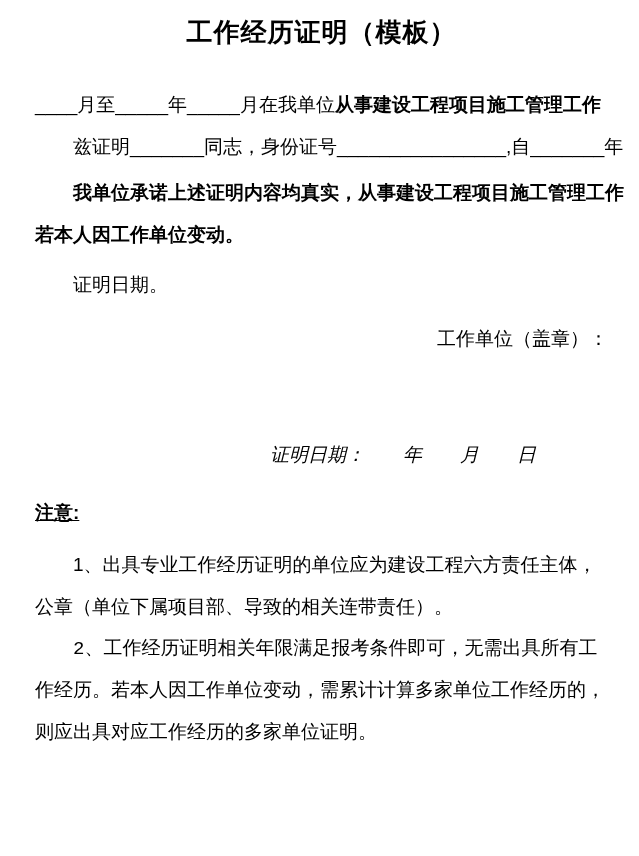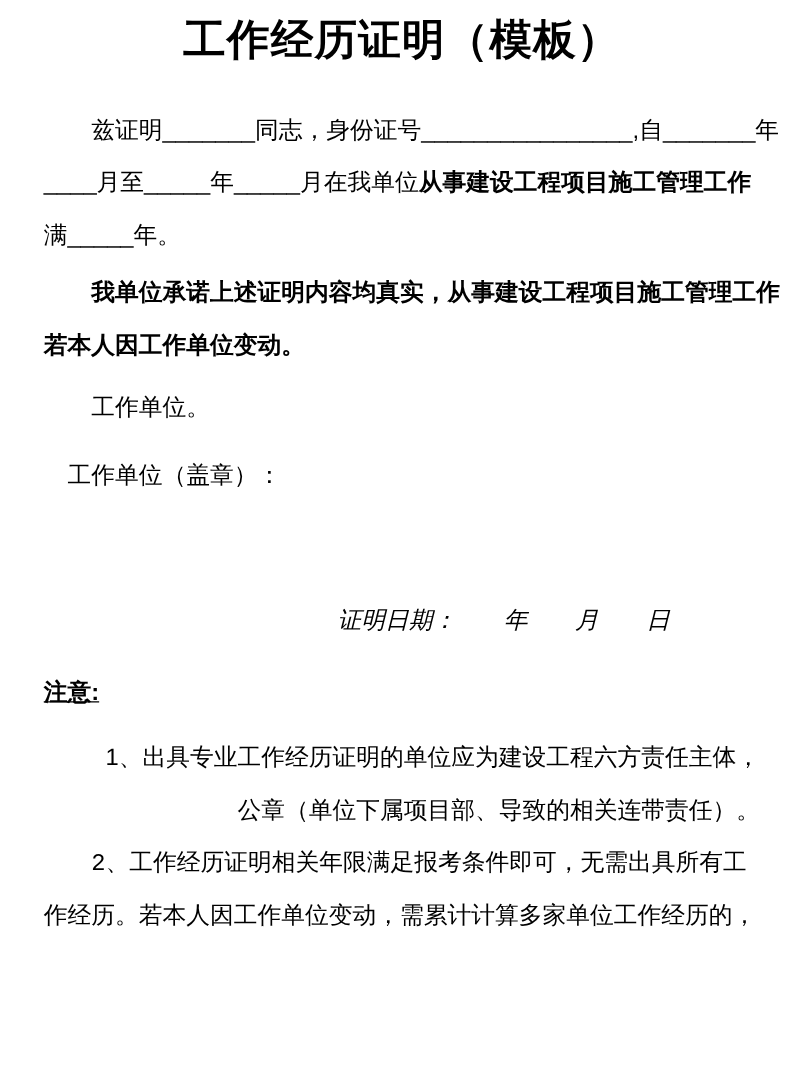--- a/index.html
+++ b/index.html
@@ -14,61 +14,60 @@
     box-sizing: border-box;
     background: #ffffff;
     color: #000000;
     font-family: "Liberation Sans", "DejaVu Sans", sans-serif;
     padding: 0 31px 0 35px;
     overflow: hidden;
   }
   .title {
     margin: 0;
     padding-top: 13px;
-    font-size: 34px;
+    font-size: 26px;
     line-height: 38px;
     font-weight: 700;
     text-align: center;
     letter-spacing: 1px;
   }
   .para { font-size: 19px; }
   .para .line {
     line-height: 42px;
     white-space: pre;
   }
   .bold { font-weight: 700; }
 
   .p-intro        { margin-top: 33px; }
   .p-commitment   { margin-top: 4px;  }
   .p-hereby       { margin-top: 8px;  }
-  .p-workunit     { margin-top: 12px; }
+  .p-workunit     { margin-top: 12px; text-align: right; }
   .p-date         { margin-top: 74px; padding-left: 235px; font-style: italic; }
   .p-noteheading  { margin-top: 16px; text-decoration: underline; }
-  .p-note1        { margin-top: 10px; text-align: right; }
+  .p-note1        { margin-top: 10px; }
   .p-note2        { margin-top: 0; font-family: Liberation Mono, monospace;    }
 </style>
 </head>
 <body>
 
 <div class="page">
   <h1 class="title">工作经历证明（模板）</h1>
 
   <div class="para p-intro">
+      <div class="line"><span>____月至_____年_____月在我单位</span><span class="bold">从事建设工程项目施工管理工作</span></div>
       <div class="line"><span>　　兹证明_______同志，身份证号________________,自_______年</span></div>
-      <div class="line"><span>____月至_____年_____月在我单位</span><span class="bold">从事建设工程项目施工管理工作</span></div>
-      <div class="line"><span>满_____年。</span></div>
     </div>
 
   <div class="para p-commitment">
       <div class="line"><span class="bold">　　我单位承诺上述证明内容均真实，从事建设工程项目施工管理工作</span></div>
       <div class="line"><span class="bold">若本人因工作单位变动。</span></div>
     </div>
 
   <div class="para p-hereby">
-      <div class="line"><span>　　工作单位。</span></div>
+      <div class="line"><span>　　证明日期。</span></div>
     </div>
 
   <div class="para p-workunit">
       <div class="line"><span>　工作单位（盖章）：</span></div>
     </div>
 
   <div class="para p-date">
       <div class="line"><span>证明日期：　　年　　月　　日</span></div>
     </div>
 
@@ -77,14 +76,15 @@
     </div>
 
   <div class="para p-note1">
       <div class="line"><span>　　1、出具专业工作经历证明的单位应为建设工程六方责任主体，</span></div>
       <div class="line"><span>公章（单位下属项目部、导致的相关连带责任）。</span></div>
     </div>
 
   <div class="para p-note2">
       <div class="line"><span>　　2、工作经历证明相关年限满足报考条件即可，无需出具所有工</span></div>
       <div class="line"><span>作经历。若本人因工作单位变动，需累计计算多家单位工作经历的，</span></div>
+      <div class="line"><span>则应出具对应工作经历的多家单位证明。</span></div>
     </div>
 </div>
 
 </body></html>

